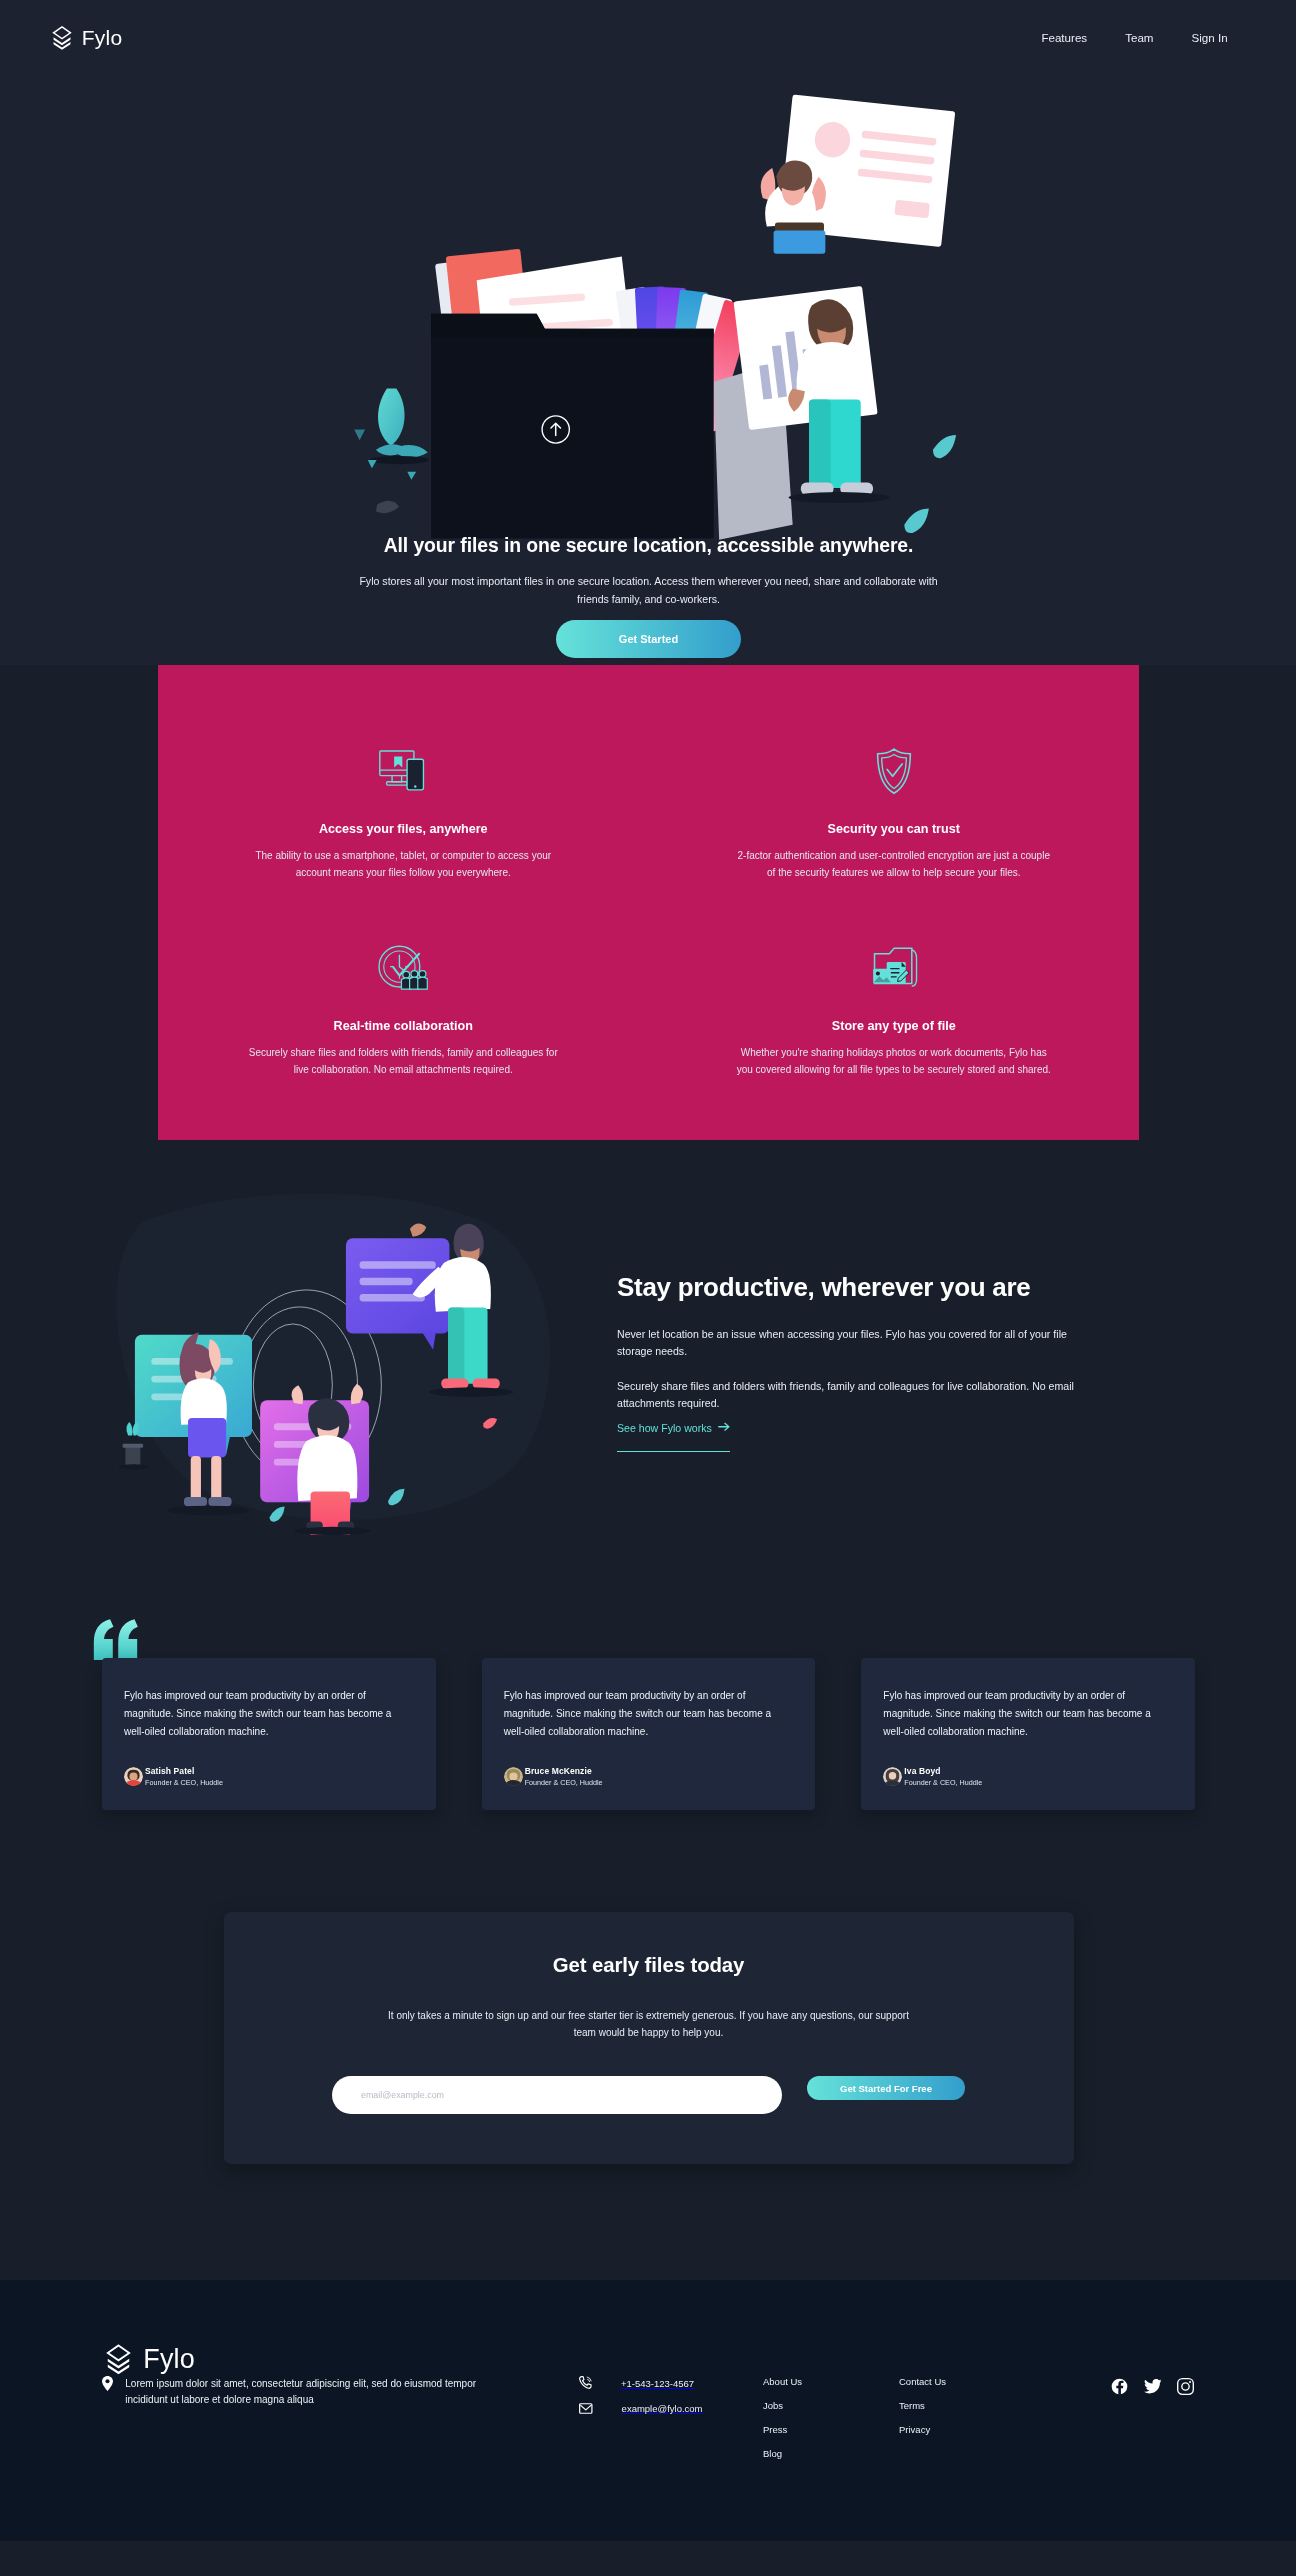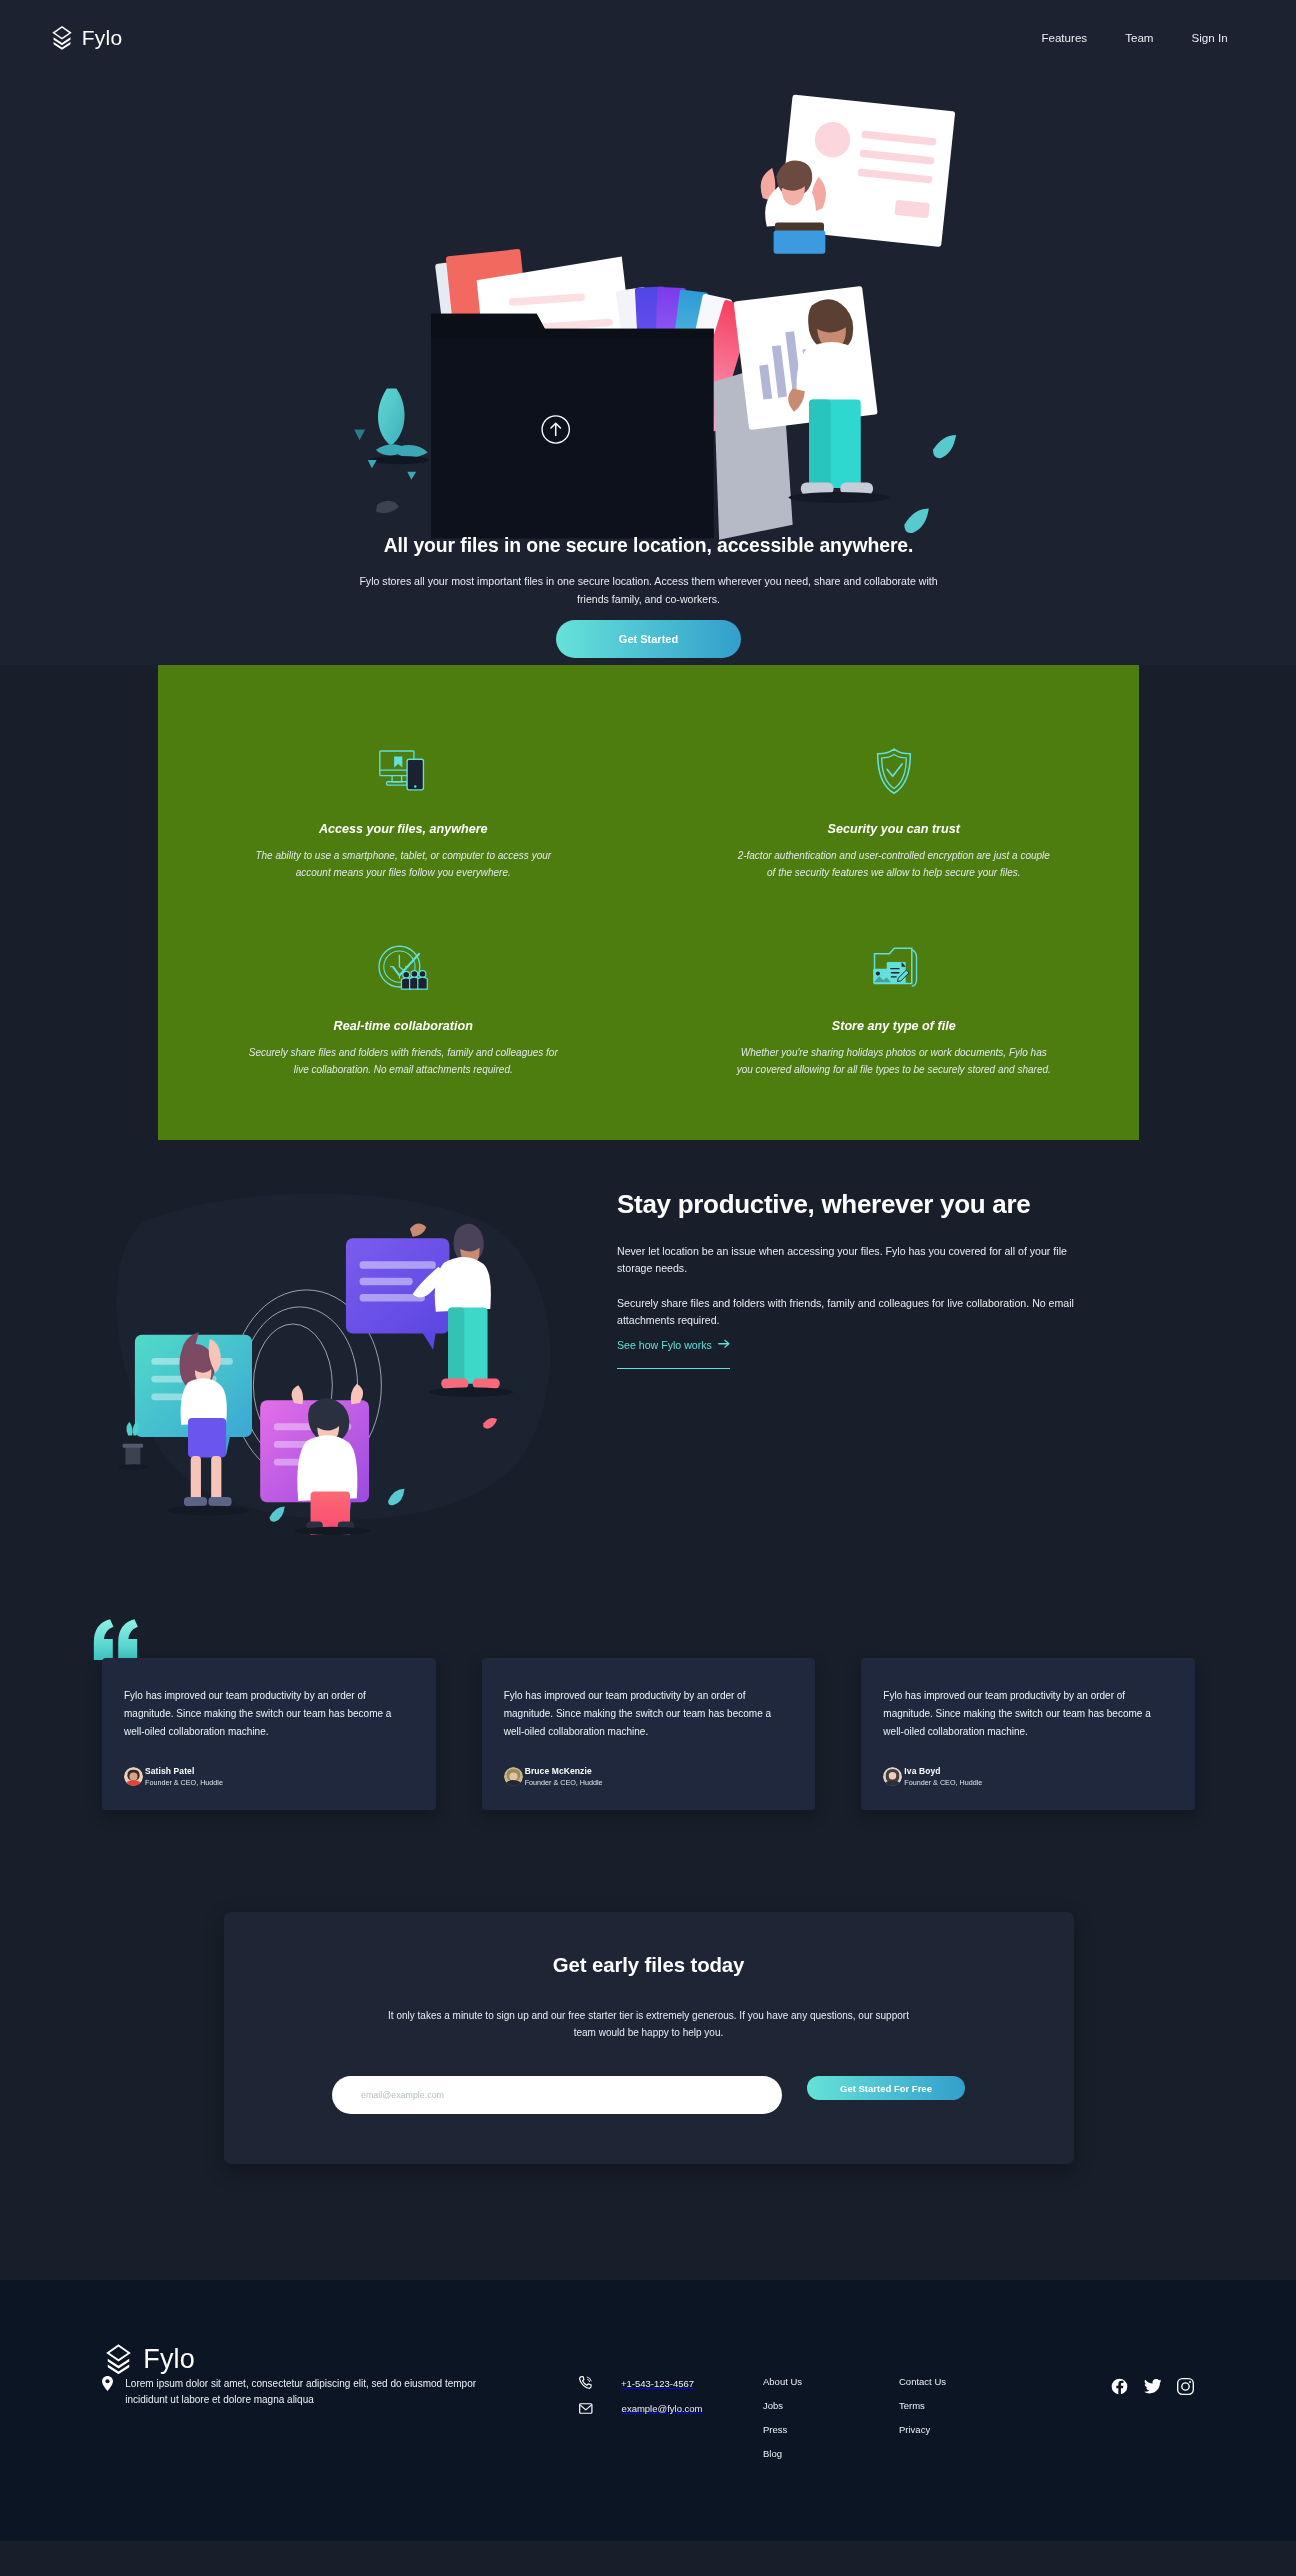--- a/index.html
+++ b/index.html
@@ -39,36 +39,36 @@
   .btn-gradient {
     display:inline-block; border:0; cursor:pointer;
     background:linear-gradient(90deg,#65e2d9 0%,#339ecc 100%);
     color:#ffffff; font-weight:bold; border-radius:681px;
     font-family:"Liberation Sans", sans-serif;
   }
   .hero-btn { margin-top:11px; width:185px; height:38px; font-size:11px; }
 
   
   .features {
-    background:#4d7c0f; padding:75px 0 61px;
+    background:#be185d; padding:75px 0 61px;
     display:grid; grid-template-columns:1fr 1fr;
-    row-gap:55px; column-gap:0px; max-width:981px; margin:0 auto;font-style:italic;
+    row-gap:55px; column-gap:0px; max-width:981px; margin:0 auto;
   }
   .feature { text-align:center; padding:0 82px; }
   .feature-icon { height:63px; display:flex; align-items:center; justify-content:center; }
   .feature-icon svg { display:block; }
   .feature-title { margin-top:19px; font-size:12.6px; font-weight:bold; color:#fff; }
   .feature-text {
     margin:11px auto 0; max-width:322px; font-size:10px; line-height:1.75;
     color:#e2e8f0; font-weight:300;
   }
 
   
   .productive {
-    display:flex; gap:38px;
+    display:flex; align-items:center; gap:38px;
     padding:41px 102px 82px 102px;
   }
   .productive-illo { flex:0 0 477px; }
   .productive-illo svg { width:477px; height:354px; display:block; }
   .productive-copy { flex:1; padding-top:6.8px; max-width:463px; }
   .productive-title {
     font-size:26px; font-weight:bold; line-height:1.28; letter-spacing:-0.3px;
     max-width:450px; color:#fff;
   }
   .productive-p {

